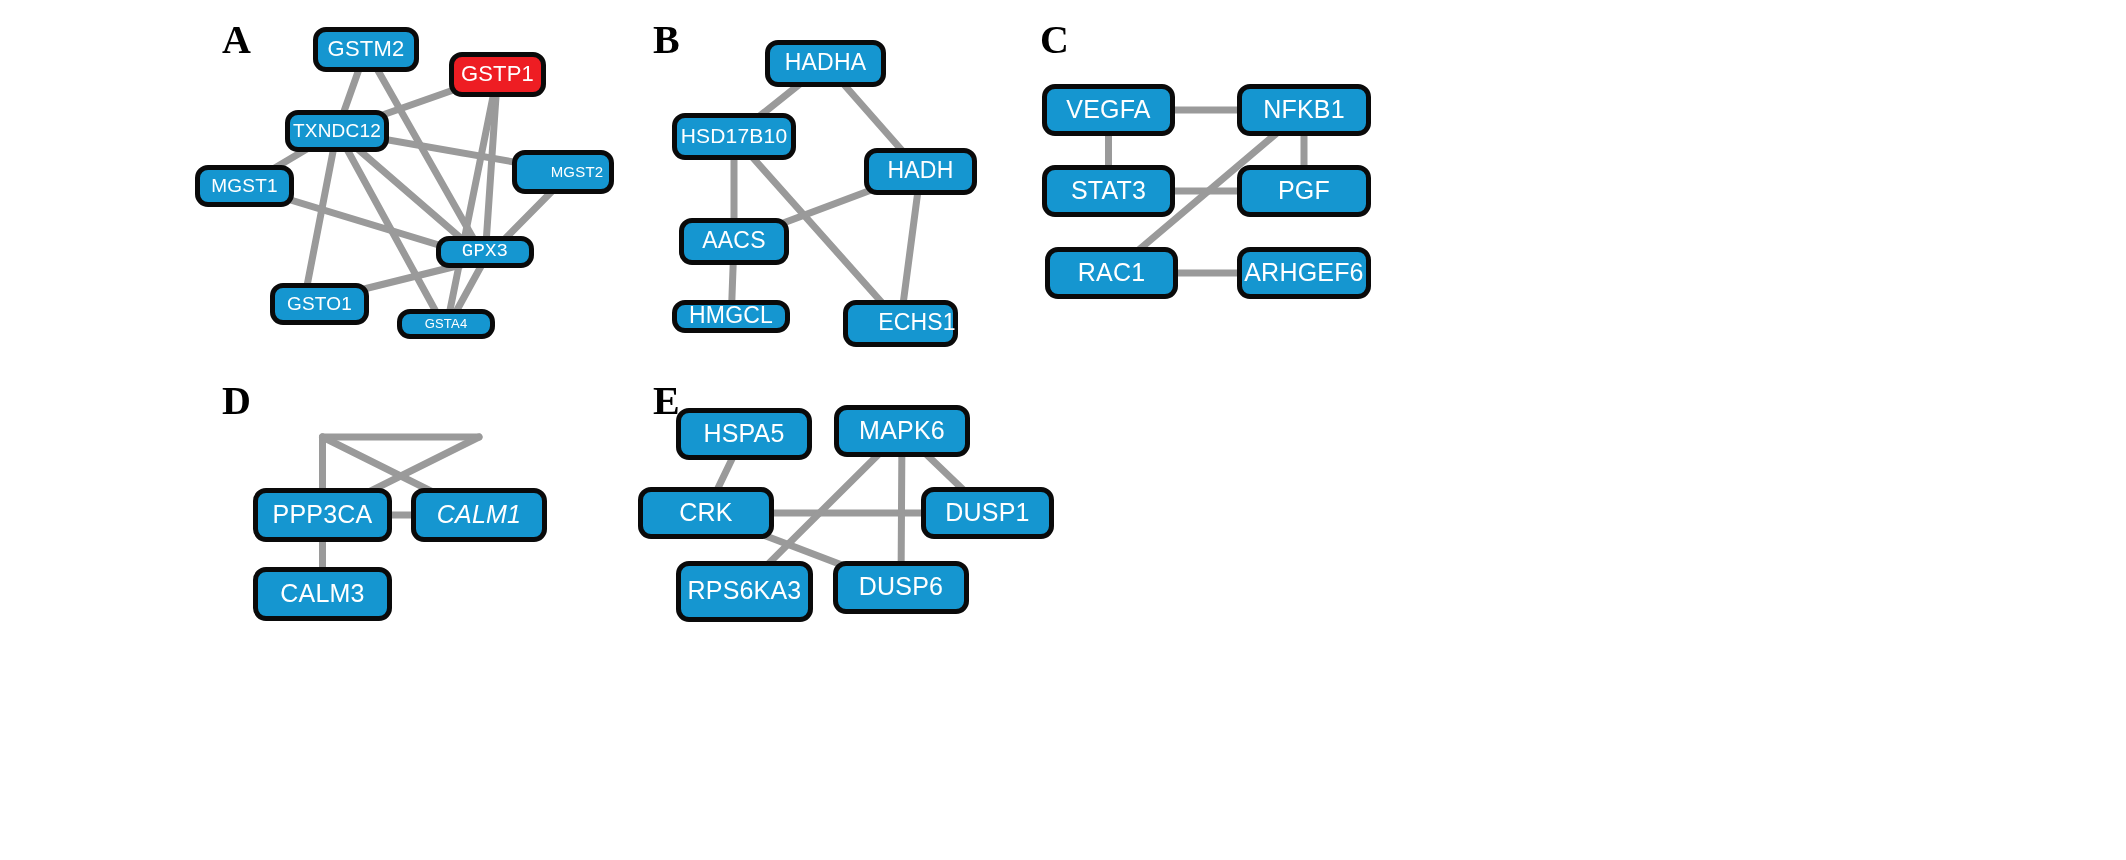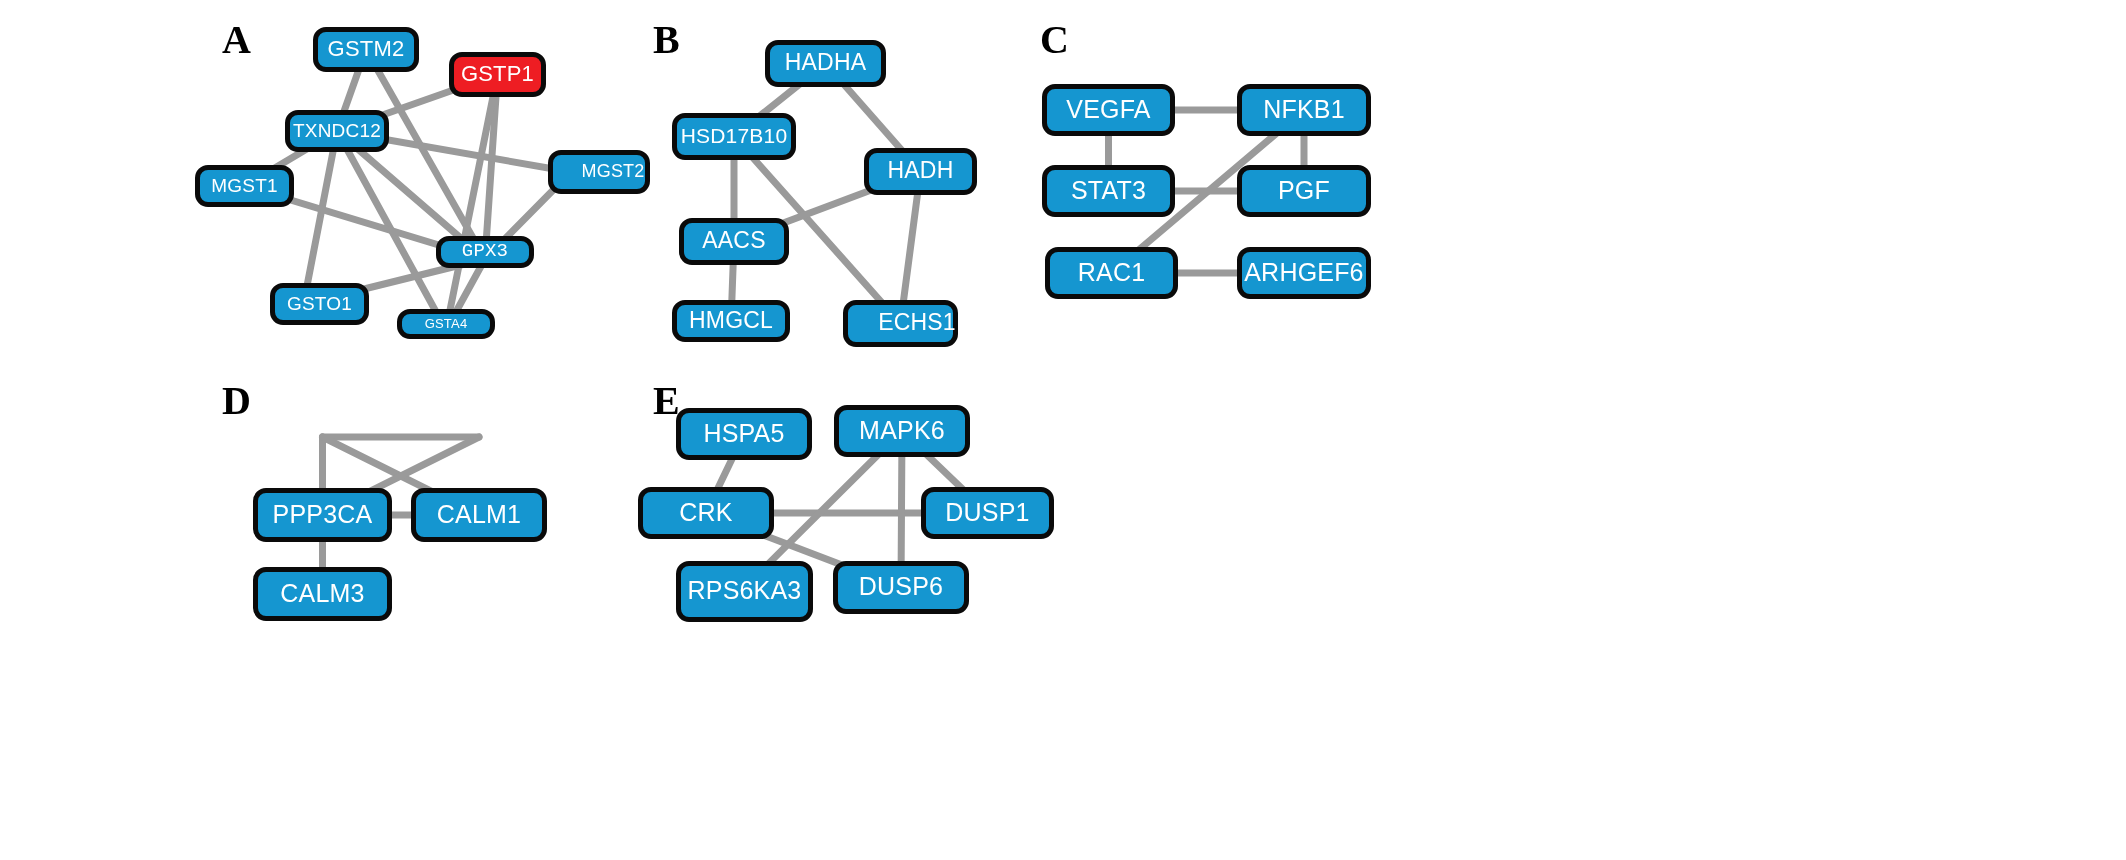--- a/index.html
+++ b/index.html
@@ -125,21 +125,21 @@
       </div>
       <div class="node highlight" style="left: 449px; top: 52px; width: 97px; height: 45px; font-size: 22px; background: rgb(238, 29, 35); border-color: rgb(10, 10, 10); color: rgb(255, 255, 255);">
         <span class="node-label">GSTP1</span>
       </div>
       <div class="node" style="left: 285px; top: 110px; width: 104px; height: 42px; font-size: 19px; background: rgb(21, 150, 208); border-color: rgb(10, 10, 10); color: rgb(255, 255, 255);">
         <span class="node-label">TXNDC12</span>
       </div>
       <div class="node" style="left: 195px; top: 165px; width: 99px; height: 42px; font-size: 19px; background: rgb(21, 150, 208); border-color: rgb(10, 10, 10); color: rgb(255, 255, 255);">
         <span class="node-label">MGST1</span>
       </div>
-      <div class="node" style="left: 548px; top: 150px; width: 102px; height: 44px; font-size: 18px; background: rgb(21, 150, 208); border-color: rgb(10, 10, 10); color: rgb(255, 255, 255); padding-left: 28px;">
+      <div class="node" style="left: 512px; top: 150px; width: 102px; height: 44px; font-size: 15px; background: rgb(21, 150, 208); border-color: rgb(10, 10, 10); color: rgb(255, 255, 255); padding-left: 28px;">
         <span class="node-label">MGST2</span>
       </div>
       <div class="node" style="left: 436px; top: 236px; width: 98px; height: 32px; font-size: 19px; background: rgb(21, 150, 208); border-color: rgb(10, 10, 10); color: rgb(255, 255, 255); font-family: Liberation Mono, monospace;">
         <span class="node-label">GPX3</span>
       </div>
       <div class="node" style="left: 270px; top: 283px; width: 99px; height: 42px; font-size: 19px; background: rgb(21, 150, 208); border-color: rgb(10, 10, 10); color: rgb(255, 255, 255);">
         <span class="node-label">GSTO1</span>
       </div>
       <div class="node" style="left: 397px; top: 309px; width: 98px; height: 30px; font-size: 13px; background: rgb(21, 150, 208); border-color: rgb(10, 10, 10); color: rgb(255, 255, 255);">
         <span class="node-label">GSTA4</span>
@@ -149,21 +149,21 @@
       </div>
       <div class="node" style="left: 672px; top: 113px; width: 124px; height: 47px; font-size: 21px; background: rgb(21, 150, 208); border-color: rgb(10, 10, 10); color: rgb(255, 255, 255);">
         <span class="node-label">HSD17B10</span>
       </div>
       <div class="node" style="left: 864px; top: 148px; width: 113px; height: 47px; font-size: 23px; background: rgb(21, 150, 208); border-color: rgb(10, 10, 10); color: rgb(255, 255, 255);">
         <span class="node-label">HADH</span>
       </div>
       <div class="node" style="left: 679px; top: 218px; width: 110px; height: 47px; font-size: 23px; background: rgb(21, 150, 208); border-color: rgb(10, 10, 10); color: rgb(255, 255, 255);">
         <span class="node-label">AACS</span>
       </div>
-      <div class="node" style="left: 672px; top: 300px; width: 118px; height: 42px; font-size: 23px; background: rgb(21, 150, 208); border-color: rgb(10, 10, 10); color: rgb(255, 255, 255);">
+      <div class="node" style="left: 672px; top: 300px; width: 118px; height: 33px; font-size: 23px; background: rgb(21, 150, 208); border-color: rgb(10, 10, 10); color: rgb(255, 255, 255);">
         <span class="node-label">HMGCL</span>
       </div>
       <div class="node" style="left: 843px; top: 300px; width: 115px; height: 47px; font-size: 23px; background: rgb(21, 150, 208); border-color: rgb(10, 10, 10); color: rgb(255, 255, 255); padding-left: 33px;">
         <span class="node-label">ECHS1</span>
       </div>
       <div class="node" style="left: 1042px; top: 84px; width: 133px; height: 52px; font-size: 25px; background: rgb(21, 150, 208); border-color: rgb(10, 10, 10); color: rgb(255, 255, 255);">
         <span class="node-label">VEGFA</span>
       </div>
       <div class="node" style="left: 1237px; top: 84px; width: 134px; height: 52px; font-size: 25px; background: rgb(21, 150, 208); border-color: rgb(10, 10, 10); color: rgb(255, 255, 255);">
         <span class="node-label">NFKB1</span>
@@ -176,21 +176,21 @@
       </div>
       <div class="node" style="left: 1045px; top: 247px; width: 133px; height: 52px; font-size: 25px; background: rgb(21, 150, 208); border-color: rgb(10, 10, 10); color: rgb(255, 255, 255);">
         <span class="node-label">RAC1</span>
       </div>
       <div class="node" style="left: 1237px; top: 247px; width: 134px; height: 52px; font-size: 25px; background: rgb(21, 150, 208); border-color: rgb(10, 10, 10); color: rgb(255, 255, 255);">
         <span class="node-label">ARHGEF6</span>
       </div>
       <div class="node" style="left: 253px; top: 488px; width: 139px; height: 54px; font-size: 25px; background: rgb(21, 150, 208); border-color: rgb(10, 10, 10); color: rgb(255, 255, 255);">
         <span class="node-label">PPP3CA</span>
       </div>
-      <div class="node" style="left: 411px; top: 488px; width: 136px; height: 54px; font-size: 25px; background: rgb(21, 150, 208); border-color: rgb(10, 10, 10); color: rgb(255, 255, 255);">
+      <div class="node" style="left: 411px; top: 488px; width: 136px; height: 54px; font-size: 25px; background: rgb(21, 150, 208); border-color: rgb(10, 10, 10); color: rgb(255, 255, 255); font-style: italic;">
         <span class="node-label">CALM1</span>
       </div>
       <div class="node" style="left: 253px; top: 567px; width: 139px; height: 54px; font-size: 25px; background: rgb(21, 150, 208); border-color: rgb(10, 10, 10); color: rgb(255, 255, 255);">
         <span class="node-label">CALM3</span>
       </div>
       <div class="node" style="left: 676px; top: 408px; width: 136px; height: 52px; font-size: 25px; background: rgb(21, 150, 208); border-color: rgb(10, 10, 10); color: rgb(255, 255, 255);">
         <span class="node-label">HSPA5</span>
       </div>
       <div class="node" style="left: 834px; top: 405px; width: 136px; height: 52px; font-size: 25px; background: rgb(21, 150, 208); border-color: rgb(10, 10, 10); color: rgb(255, 255, 255);">
         <span class="node-label">MAPK6</span>

